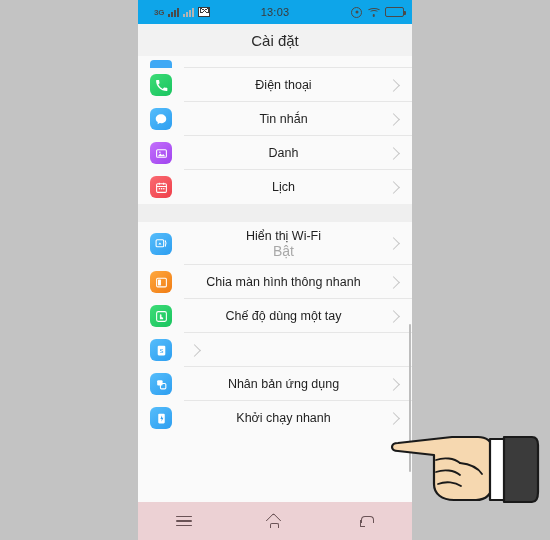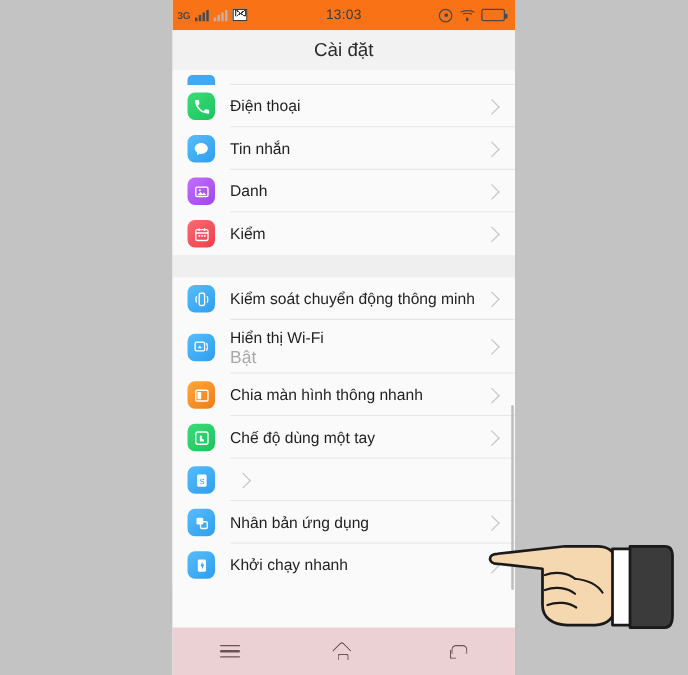--- a/index.html
+++ b/index.html
@@ -22,24 +22,24 @@
     top: 0;
     width: 274px;
     height: 540px;
     background: #fafafa;
     overflow: hidden;
   }
 
   
   #status-bar {
     height: 24px;
-    background: #f97316;
-    display: flex;
-    align-items: center;
-    padding: 0 4px;
+    background: #0ea5e9;
+    display: flex;
+    align-items: center;
+    padding: 0 16px;
     box-sizing: border-box;
     position: relative;
   }
   .sb-left {
     display: flex;
     align-items: center;
     gap: 4px;
   }
   .sb-right {
     position: absolute;
@@ -176,20 +176,21 @@
     background: #efefef;
   }
 
   .row {
     display: flex;
     align-items: center;
     min-height: 34px;
     padding: 0 10px 0 12px;
     position: relative;
     background: #fafafa;
+    text-align: center;
   }
   .row.partial { height: 12px; min-height: 12px; overflow: hidden; align-items: flex-end; }
   .row-sep {
     position: absolute;
     left: 46px; right: 0; bottom: 0;
     height: 1px;
     background: #e6e6e6;
   }
 
   .app-icon {
@@ -411,44 +412,31 @@
         <div class="app-icon" style="background:linear-gradient(140deg,#fa6b72,#ef3f4a);">
           <svg width="13" height="13" viewBox="0 0 24 24" fill="none" stroke="#fff" stroke-width="2">
               <rect x="3" y="5" width="18" height="16" rx="2"></rect>
               <path d="M3 10h18M8 3v4M16 3v4"></path>
               <rect x="7" y="13" width="2.5" height="2.5" fill="#fff" stroke="none"></rect>
               <rect x="11" y="13" width="2.5" height="2.5" fill="#fff" stroke="none"></rect>
               <rect x="15" y="13" width="2.5" height="2.5" fill="#fff" stroke="none"></rect>
             </svg>
         </div>
         <div class="row-texts">
-          <div class="row-title">Kiểm</div>
+          <div class="row-title">Lịch</div>
         </div>
         <div class="chev"></div>
 
       </div>
     </div>
 
     <div class="group-gap"></div>
 
     <div class="group">
 
-      <div class="row">
-        <div class="app-icon" style="background:linear-gradient(140deg,#56bdfb,#2d9ef0);">
-          <svg width="13" height="13" viewBox="0 0 24 24" fill="none" stroke="#fff" stroke-width="2">
-              <rect x="8" y="3" width="8" height="18" rx="2"></rect>
-              <path d="M4 8c-.8 1.2-.8 6.8 0 8M20 8c.8 1.2.8 6.8 0 8" stroke-linecap="round"></path>
-            </svg>
-        </div>
-        <div class="row-texts">
-          <div class="row-title">Kiểm soát chuyển động thông minh</div>
-        </div>
-        <div class="chev"></div>
-        <div class="row-sep"></div>
-      </div>
 
       <div class="row">
         <div class="app-icon" style="background:linear-gradient(140deg,#56bdfb,#2d9ef0);">
           <svg width="13" height="13" viewBox="0 0 24 24" fill="none" stroke="#fff" stroke-width="2">
               <rect x="2" y="5" width="14" height="13" rx="2"></rect>
               <path d="M19 7c1.5 2.5 1.5 7.5 0 10" stroke-linecap="round"></path>
               <path d="M6 14l3-4 3 4z" fill="#fff" stroke="none"></path>
             </svg>
         </div>
         <div class="row-texts">

